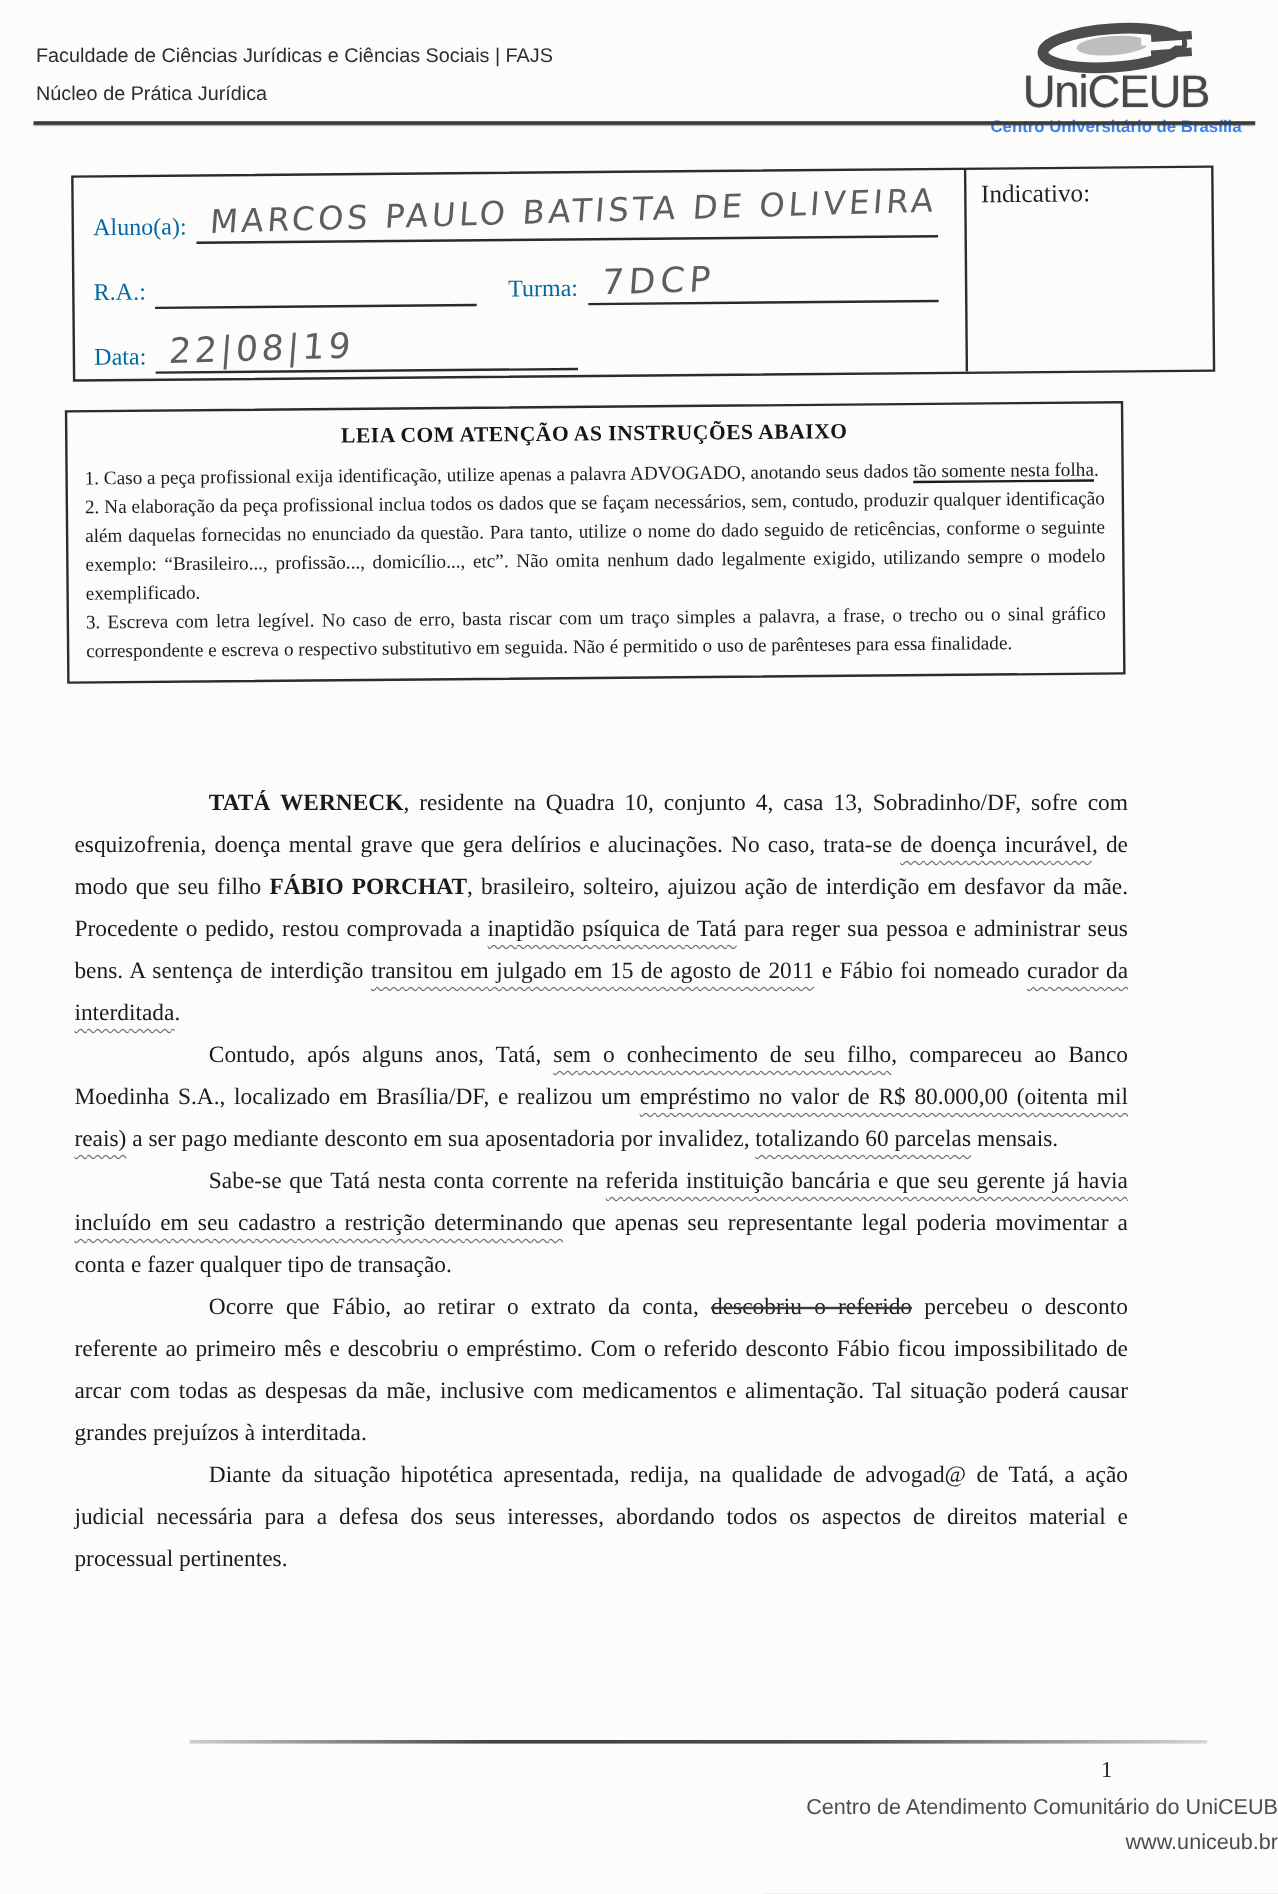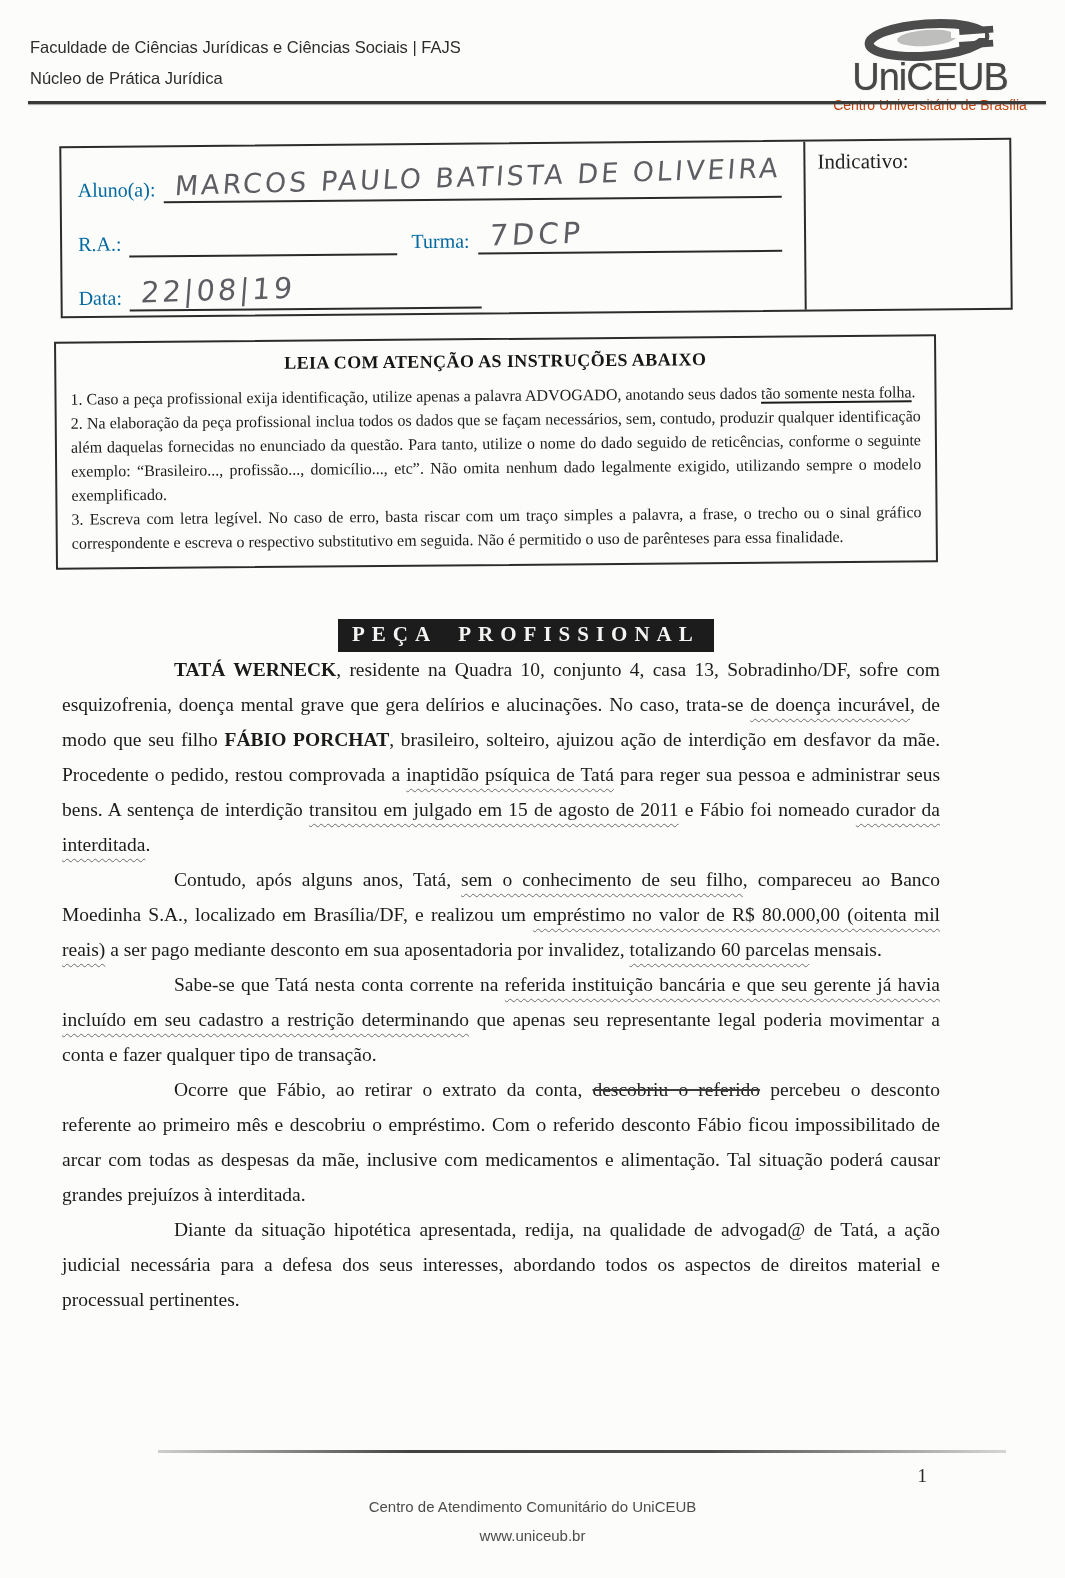--- a/index.html
+++ b/index.html
@@ -11,21 +11,21 @@
   
   .hdr-left{position:absolute;left:30px;top:32px;
     font-family:"Liberation Sans","DejaVu Sans",sans-serif;
     font-size:16.5px;color:#2c2c2c;line-height:31px;}
   .logo{position:absolute;right:20px;top:18px;width:230px;text-align:center;}
   .logo-icon{display:block;margin:0 auto -4px;}
   .logo-name{font-family:"Liberation Sans","DejaVu Sans",sans-serif;
     font-weight:normal;font-size:38px;letter-spacing:-1px;color:#474747;
     text-shadow:0 0 1px #909090;line-height:38px;}
   .logo-sub{font-family:"Liberation Sans","DejaVu Sans",sans-serif;
-    font-size:14px;color:#c2410c;margin-top:1px;}
+    font-size:14px;color:#3b82f6;margin-top:1px;font-weight:bold;}
   .hdr-rule{position:absolute;left:28px;top:101px;width:1018px;height:3px;
     background:#3a3a3a;box-shadow:0 1px 1px rgba(60,60,60,.45);}
   
   .student-box{position:absolute;left:60px;top:142px;width:948px;height:168px;
     border:2px solid #2c2c2c;transform:rotate(-0.5deg);display:flex;background:transparent;}
   .sb-left{flex:1;padding:16px 22px 8px 16px;}
   .sb-right{width:192px;border-left:2px solid #2c2c2c;padding:8px 0 0 12px;
     font-size:21px;color:#222;}
   .form-row{display:flex;align-items:flex-end;margin-bottom:14px;}
   .form-label{font-size:20px;white-space:nowrap;padding-bottom:2px;color:#0369a1;}
@@ -53,23 +53,23 @@
   .body-text p{margin:0;text-indent:112px;}
   .seg-b{font-weight:bold;}
   .seg-u-solid{text-decoration:underline;text-decoration-thickness:1.6px;text-underline-offset:3px;}
   .seg-u-wavy{text-decoration-line:underline;text-decoration-style:wavy;
     text-decoration-color:#6d6d72;text-decoration-thickness:1.4px;text-underline-offset:7px;}
   .seg-strike{text-decoration:line-through;text-decoration-thickness:2px;text-decoration-color:#3c3c3c;}
   
   .page-number{position:absolute;right:138px;top:1465px;font-size:19px;color:#2a2a2a;}
   .footer-rule{position:absolute;left:158px;top:1450px;width:848px;height:2.5px;
     background:linear-gradient(to right,rgba(70,70,70,.25),rgba(45,45,45,.9) 30%,rgba(45,45,45,.85) 65%,rgba(100,100,100,.25));}
-  .footer{position:absolute;left:0;width:100%;top:1492px;text-align:center;
+  .footer{position:absolute;left:0;width:100%;top:1492px;text-align:right;
     font-family:"Liberation Sans","DejaVu Sans",sans-serif;
-    font-size:15px;color:#4c4c4c;line-height:29px;}
+    font-size:18px;color:#4c4c4c;line-height:29px;}
 </style>
 </head>
 <body>
 
 <div class="page">
 
   <div class="hdr-left">
     <div>Faculdade de Ciências Jurídicas e Ciências Sociais | FAJS</div>
     <div>Núcleo de Prática Jurídica</div>
   </div>
@@ -94,21 +94,21 @@
         <span class="form-label">Aluno(a):</span>
         <span class="fill-line grow">
           <span class="hand hand-name">MARCOS PAULO BATISTA DE OLIVEIRA</span>
         </span>
       </div>
       <div class="form-row">
         <span class="form-label">R.A.:</span>
         <span class="fill-line" style="width:268px;">
           <span class="hand hand-name"></span>
         </span>
-        <span class="form-label" style="margin-left:14px;">Turma:</span>
+        <span class="form-label" style="margin-left:26px;">Turma:</span>
         <span class="fill-line grow">
           <span class="hand hand-turma">7DCP</span>
         </span>
       </div>
       <div class="form-row">
         <span class="form-label">Data:</span>
         <span class="fill-line" style="width:352px;">
           <span class="hand hand-date">22|08|19</span>
         </span>
       </div>
@@ -120,21 +120,20 @@
 
   <div class="instructions">
     <div class="instr-title">LEIA COM ATENÇÃO AS INSTRUÇÕES ABAIXO</div>
     <div class="instr-items">
         <p><span>1. Caso a peça profissional exija identificação, utilize apenas a palavra ADVOGADO, anotando seus dados </span><span class="seg-u-solid">tão somente nesta folha</span><span>.</span></p>
         <p><span>2. Na elaboração da peça profissional inclua todos os dados que se façam necessários, sem, contudo, produzir qualquer identificação além daquelas fornecidas no enunciado da questão. Para tanto, utilize o nome do dado seguido de reticências, conforme o seguinte exemplo: “Brasileiro..., profissão..., domicílio..., etc”. Não omita nenhum dado legalmente exigido, utilizando sempre o modelo exemplificado.</span></p>
         <p><span>3. Escreva com letra legível. No caso de erro, basta riscar com um traço simples a palavra, a frase, o trecho ou o sinal gráfico correspondente e escreva o respectivo substitutivo em seguida. Não é permitido o uso de parênteses para essa finalidade.</span></p>
       </div>
   </div>
 
-  <div class="banner">PEÇA PROFISSIONAL</div>
 
   <div class="body-text">
       <p><span class="seg-b">TATÁ WERNECK</span><span>, residente na Quadra 10, conjunto 4, casa 13, Sobradinho/DF, sofre com esquizofrenia, doença mental grave que gera delírios e alucinações. No caso, trata-se </span><span class="seg-u-wavy">de doença incurável</span><span>, de modo que seu filho </span><span class="seg-b">FÁBIO PORCHAT</span><span>, brasileiro, solteiro, ajuizou ação de interdição em desfavor da mãe. Procedente o pedido, restou comprovada a </span><span class="seg-u-wavy">inaptidão psíquica de Tatá</span><span> para reger sua pessoa e administrar seus bens. A sentença de interdição </span><span class="seg-u-wavy">transitou em julgado em 15 de agosto de 2011</span><span> e Fábio foi nomeado </span><span class="seg-u-wavy">curador da interditada</span><span>.</span></p>
       <p><span>Contudo, após alguns anos, Tatá, </span><span class="seg-u-wavy">sem o conhecimento de seu filho</span><span>, compareceu ao Banco Moedinha S.A., localizado em Brasília/DF, e realizou um </span><span class="seg-u-wavy">empréstimo no valor de R$ 80.000,00 (oitenta mil reais)</span><span> a ser pago mediante desconto em sua aposentadoria por invalidez, </span><span class="seg-u-wavy">totalizando 60 parcelas</span><span> mensais.</span></p>
       <p><span>Sabe-se que Tatá nesta conta corrente na </span><span class="seg-u-wavy">referida instituição bancária e que seu gerente já havia incluído em seu cadastro a restrição determinando</span><span> que apenas seu representante legal poderia movimentar a conta e fazer qualquer tipo de transação.</span></p>
       <p><span>Ocorre que Fábio, ao retirar o extrato da conta, </span><span class="seg-strike">descobriu o referido</span><span> percebeu o desconto referente ao primeiro mês e descobriu o empréstimo. Com o referido desconto Fábio ficou impossibilitado de arcar com todas as despesas da mãe, inclusive com medicamentos e alimentação. Tal situação poderá causar grandes prejuízos à interditada.</span></p>
       <p><span>Diante da situação hipotética apresentada, redija, na qualidade de advogad@ de Tatá, a ação judicial necessária para a defesa dos seus interesses, abordando todos os aspectos de direitos material e processual pertinentes.</span></p>
     </div>
 
   <div class="footer-rule"></div>

